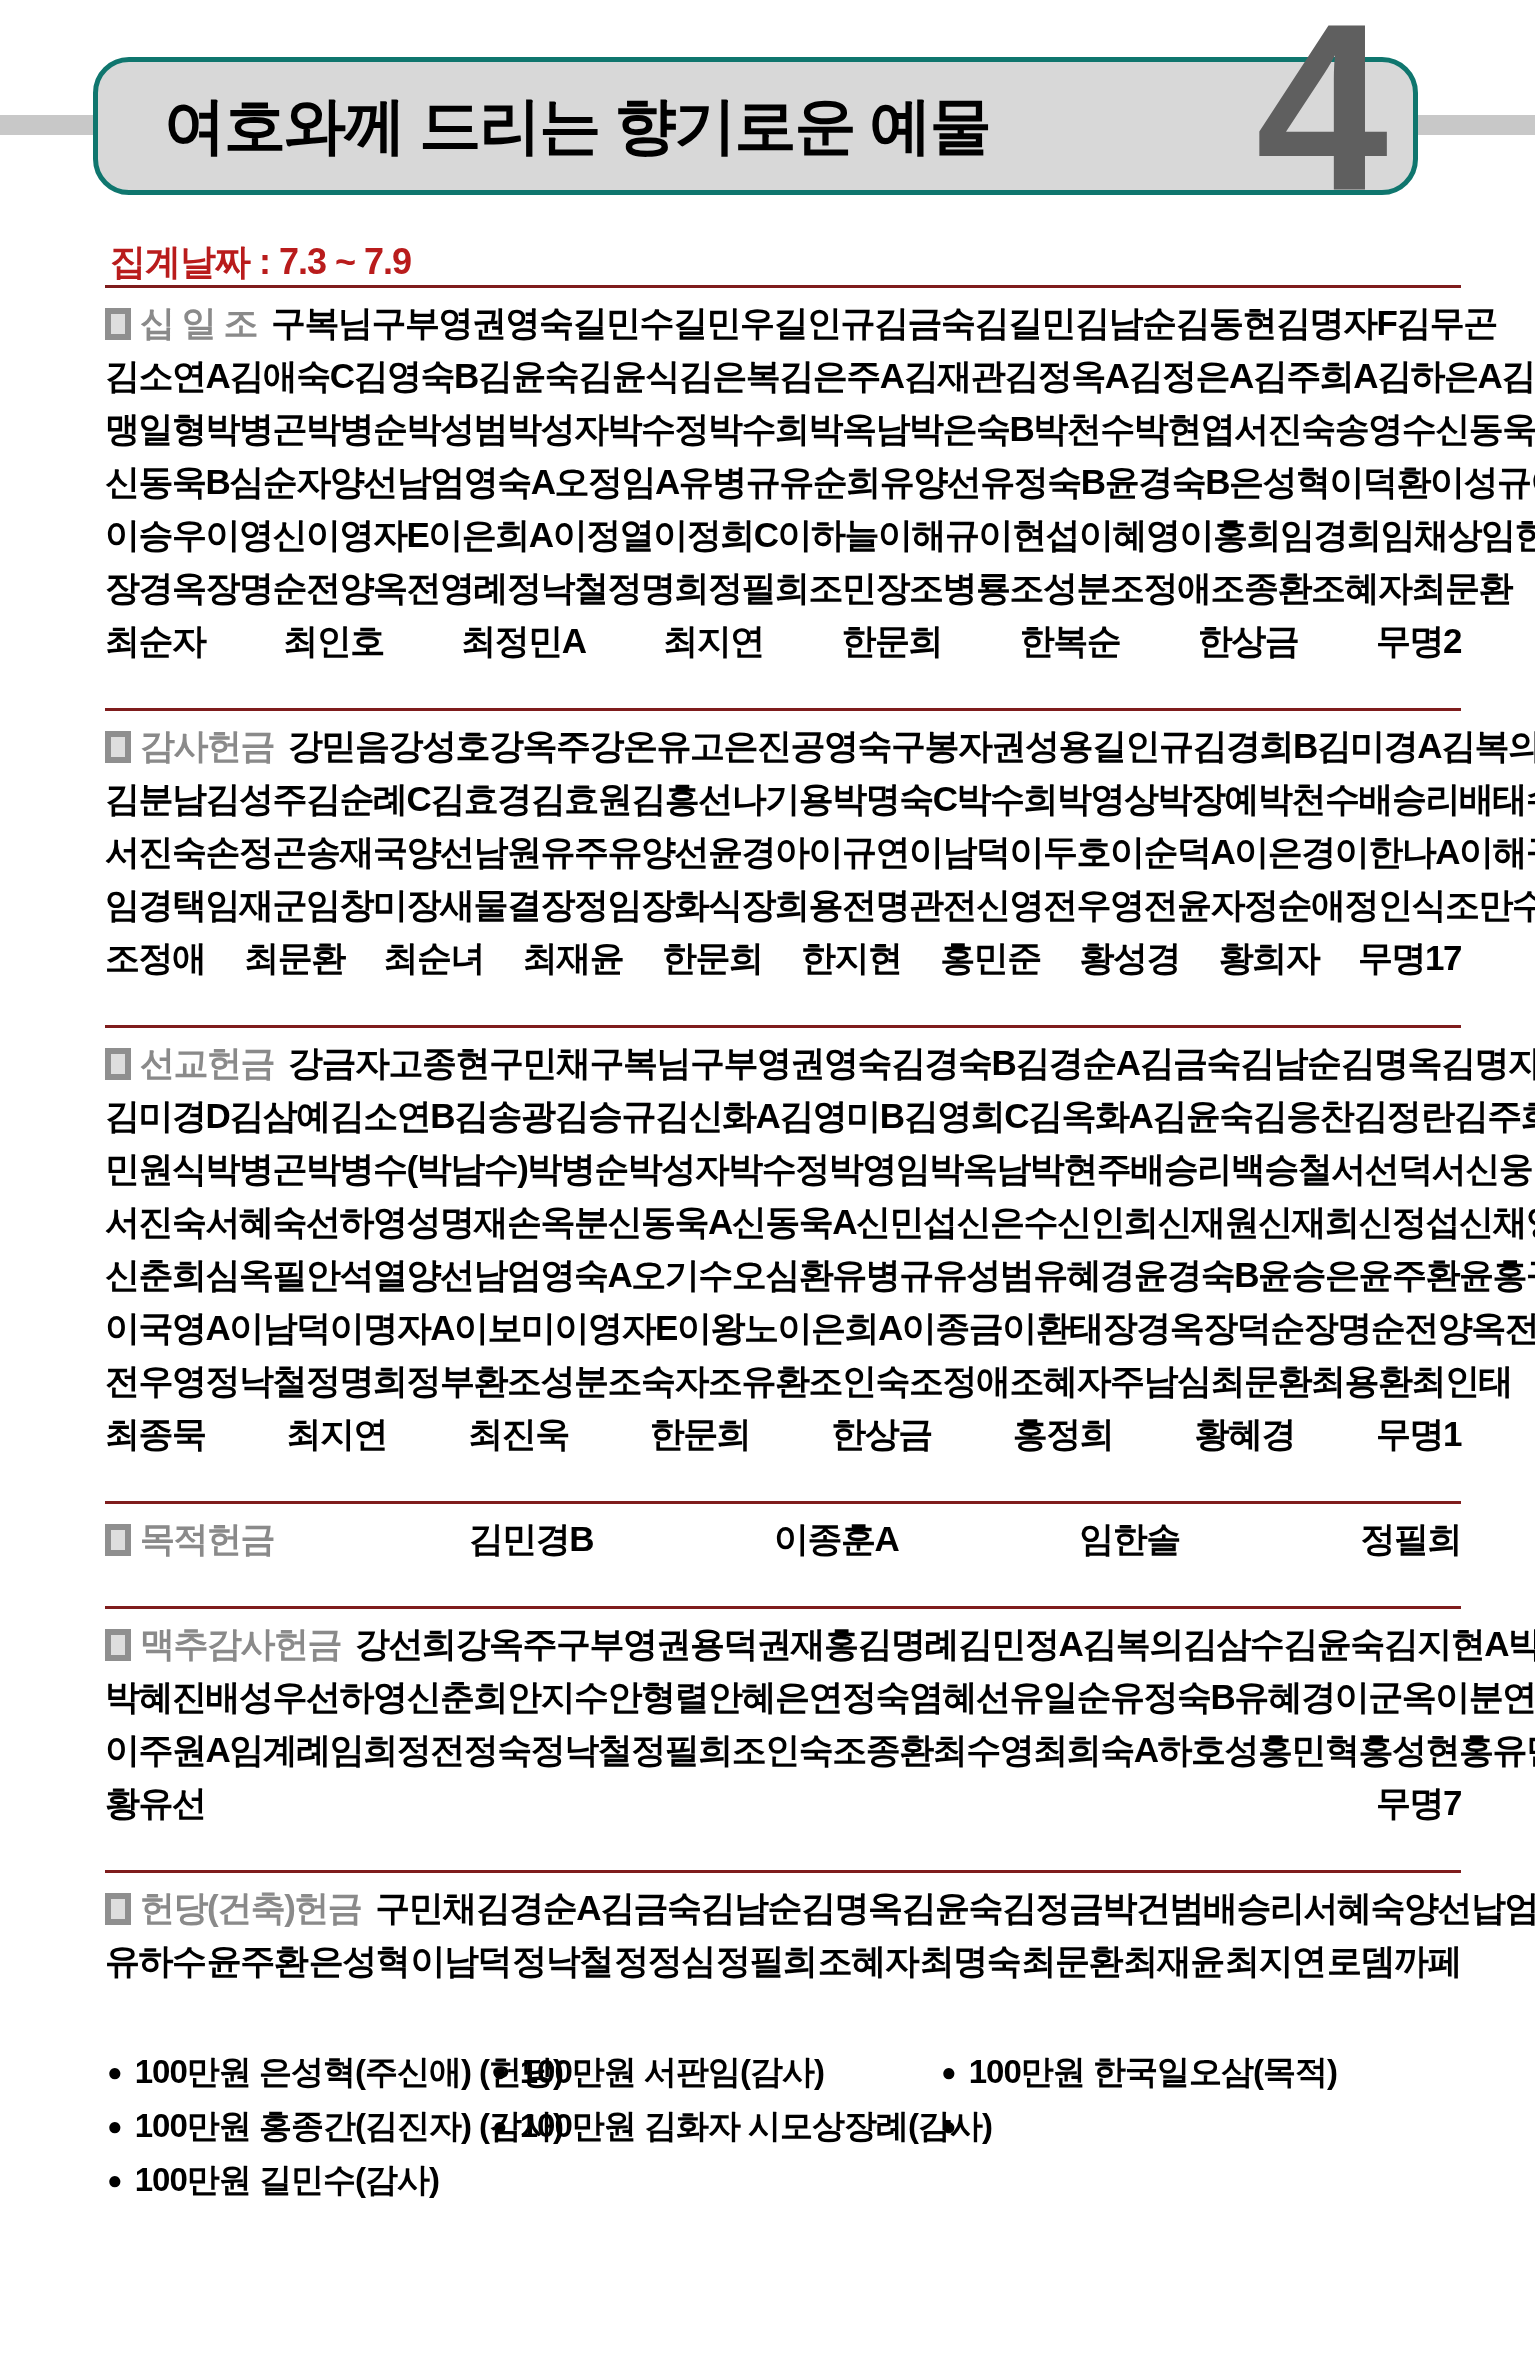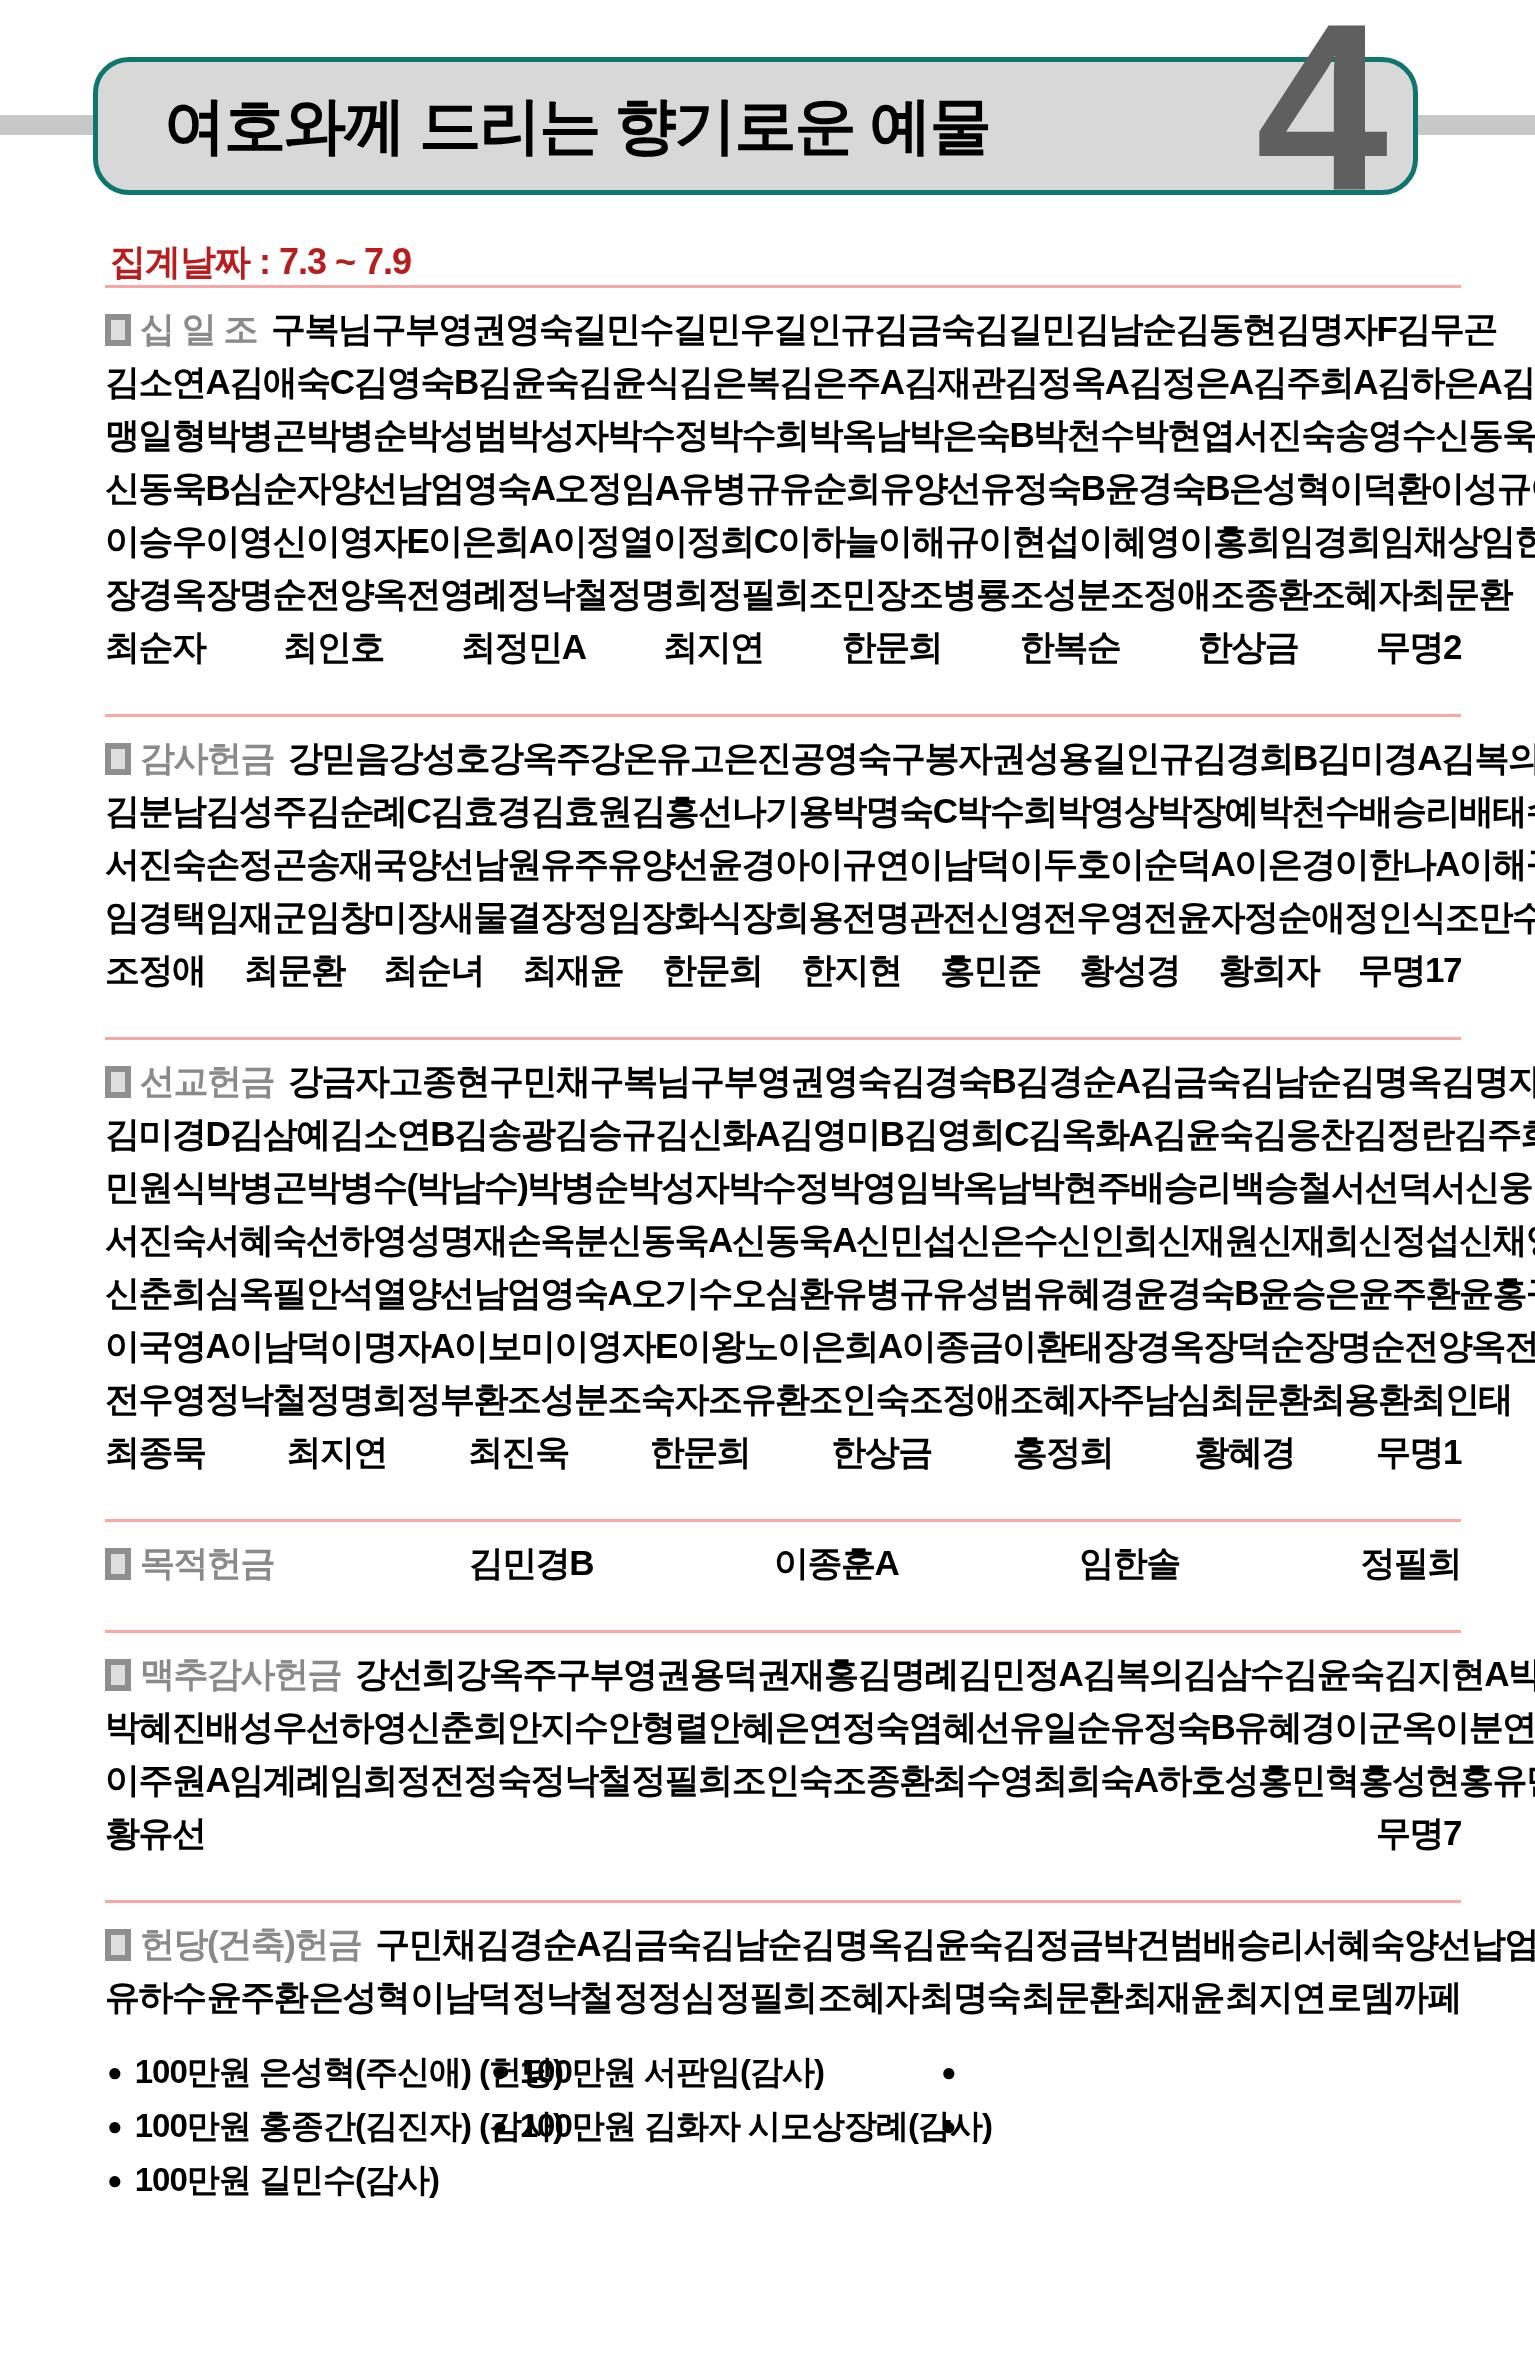--- a/index.html
+++ b/index.html
@@ -15,21 +15,21 @@
     display:flex;align-items:center;padding-left:66px;
   }
   .title{font-size:62px;font-weight:bold;color:#000;letter-spacing:-2px;white-space:nowrap;}
   .page-num{
     position:absolute;left:1232px;top:-12px;width:180px;text-align:center;
     font-size:238px;line-height:238px;font-weight:bold;color:#5f5f5f;z-index:5;
   }
   .date-line{position:absolute;left:110px;top:238px;font-size:36px;font-weight:bold;color:#b91c1c;letter-spacing:-1px;}
   
   #sections{position:absolute;left:105px;top:285px;width:1356px;}
-  .section{border-top:3px solid #fca5a5;padding-top:15px;margin-bottom:40px;}
+  .section{border-top:3px solid #7f1d1d;padding-top:9px;margin-bottom:40px;}
   .row{
     display:flex;align-items:center;height:53px;font-size:35px;font-weight:bold;
     color:#000;letter-spacing:-1.5px;white-space:nowrap;
   }
   .row.justify{justify-content:space-between;}
   .row.left{justify-content:space-between;gap:30px;}
   .sec-label{color:#8a8a8a;display:inline-flex;align-items:center;margin-right:14px;}
   .sq{width:14px;height:20px;border:6px solid #8f8f8f;background:#dedede;display:inline-block;margin-right:9px;}
   .name{display:inline-block;}
   
@@ -489,18 +489,19 @@
         <span>100만원 서판임(감사)</span>
       </div>
       <div class="bullet-item">
         <span class="dot">●</span>
         <span>100만원 김화자 시모상장례(감사)</span>
       </div>
     </div>
     <div class="bullet-col c2">
       <div class="bullet-item">
         <span class="dot">●</span>
+        <span>100만원 한국일오삼(목적)</span>
       </div>
       <div class="bullet-item">
         <span class="dot">●</span>
       </div>
     </div>
   </div>
 
 </body></html>

